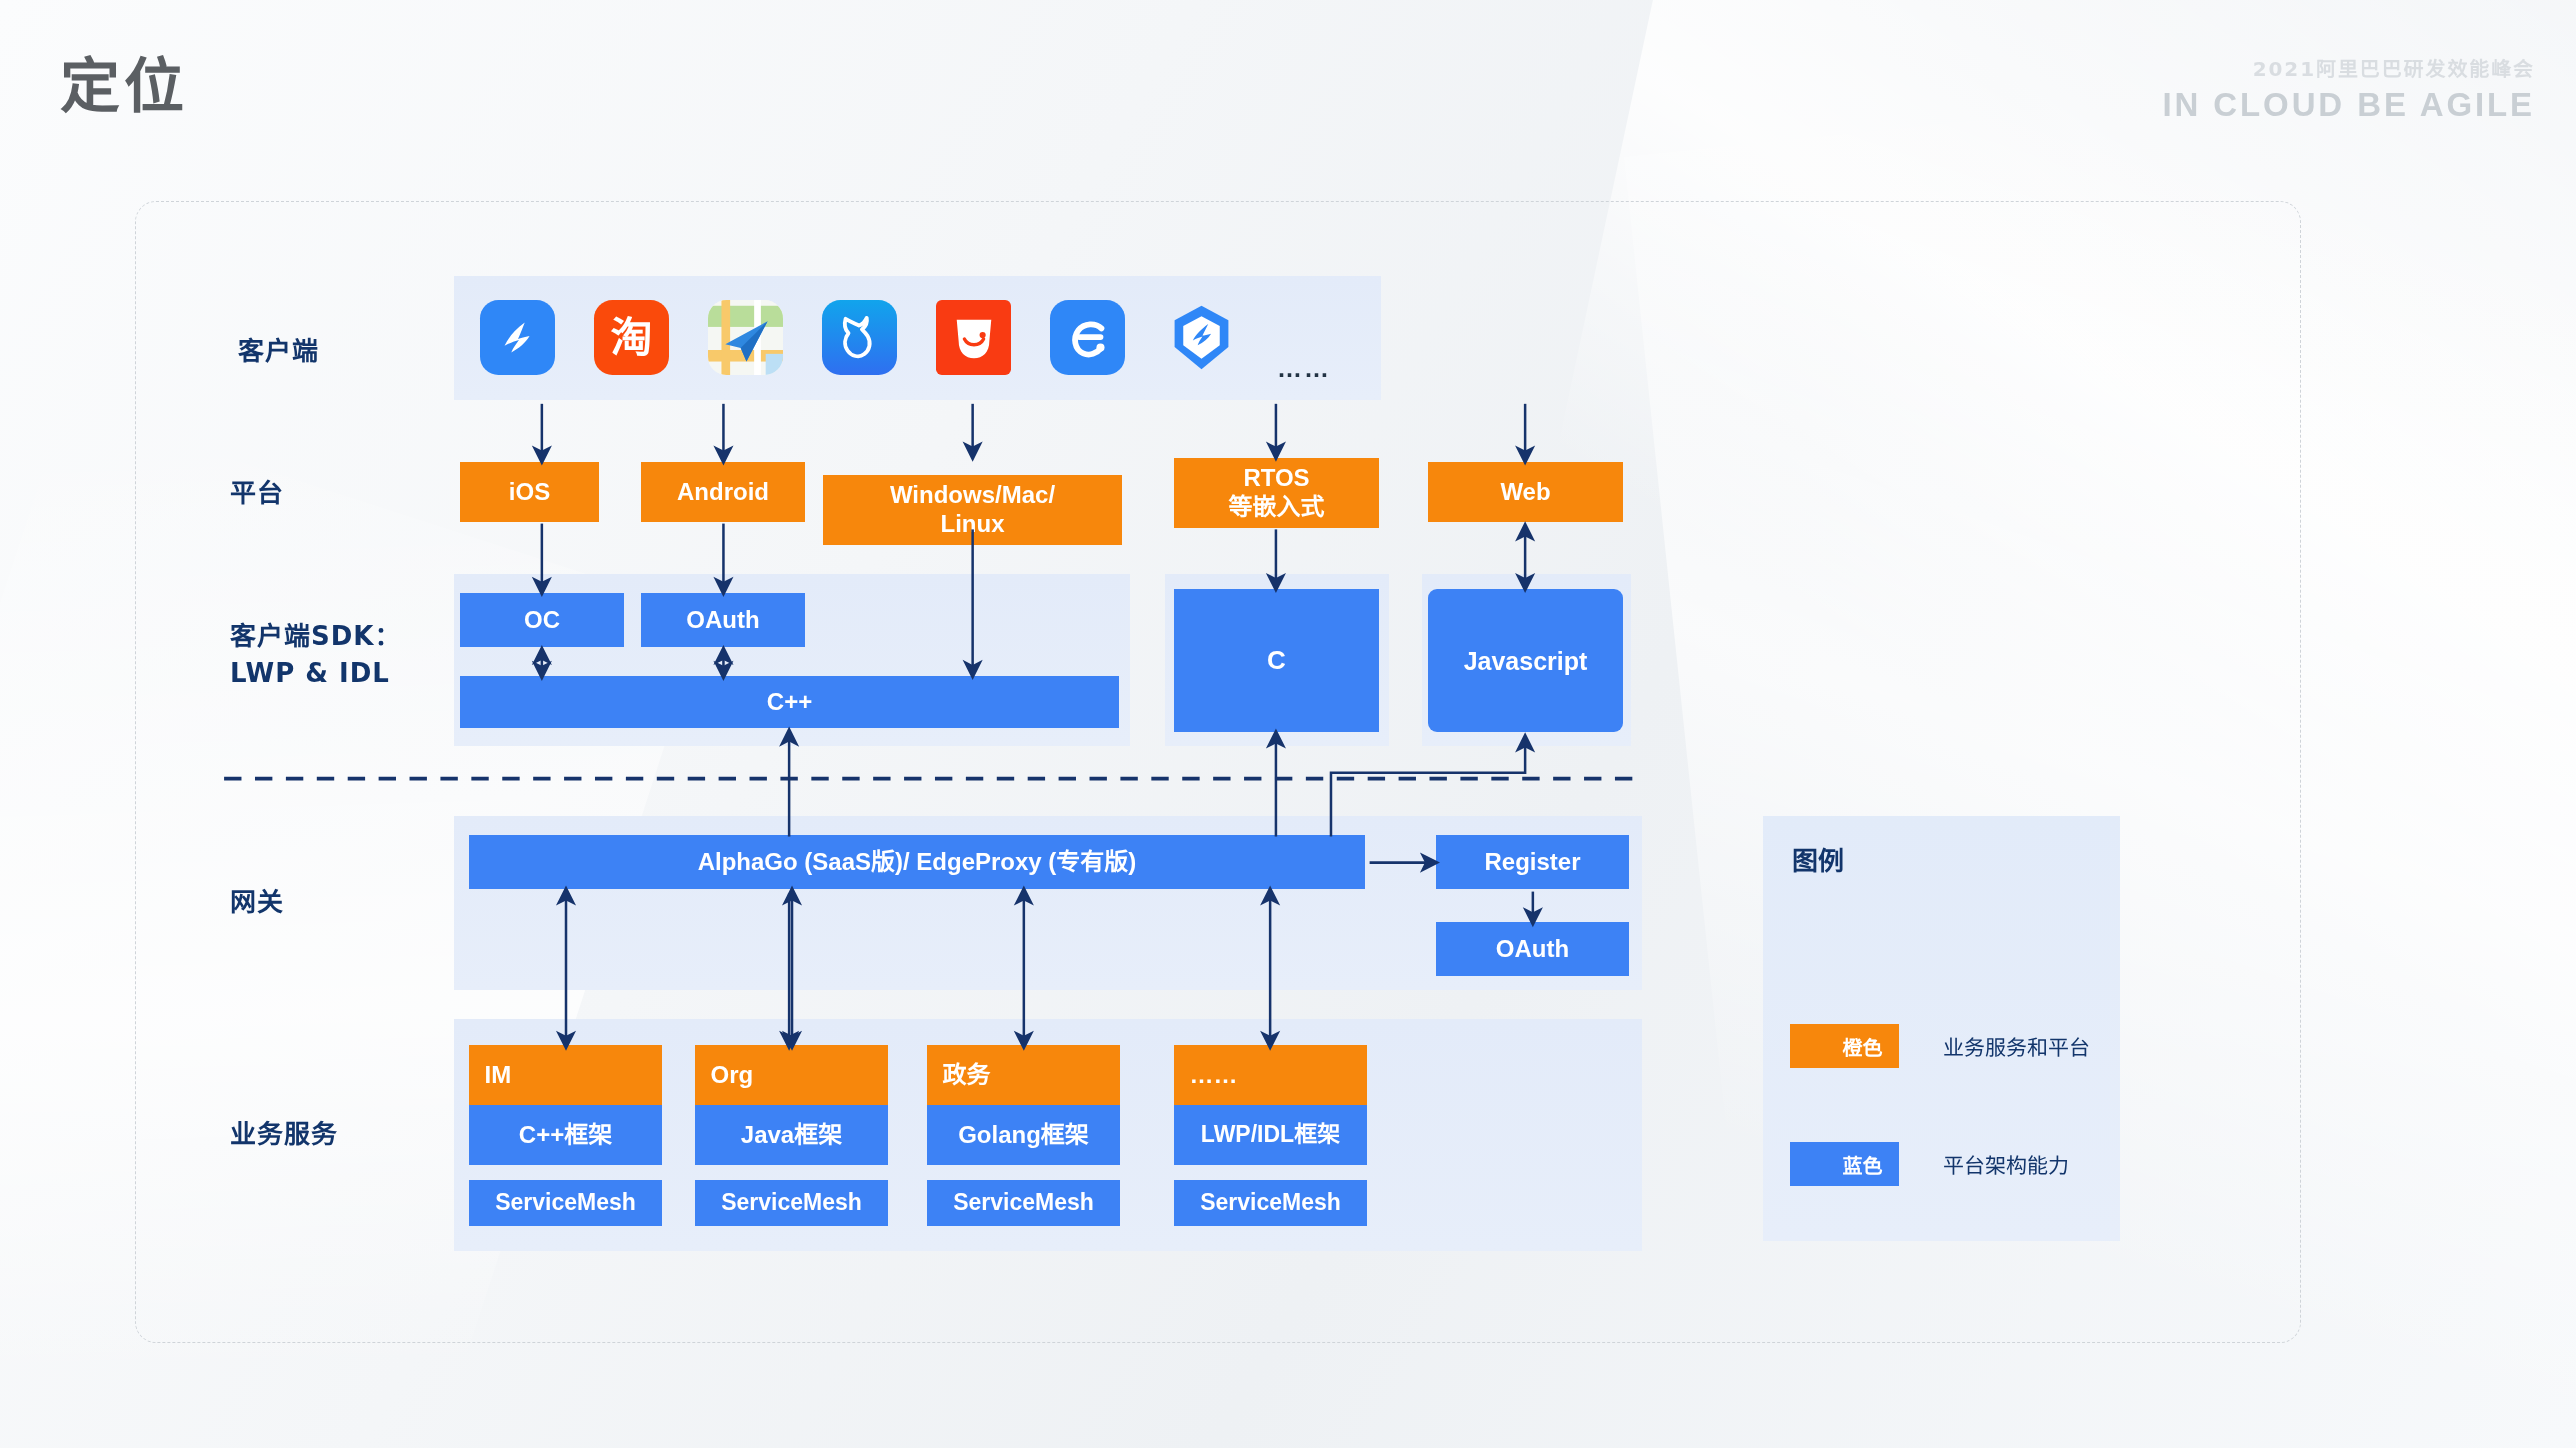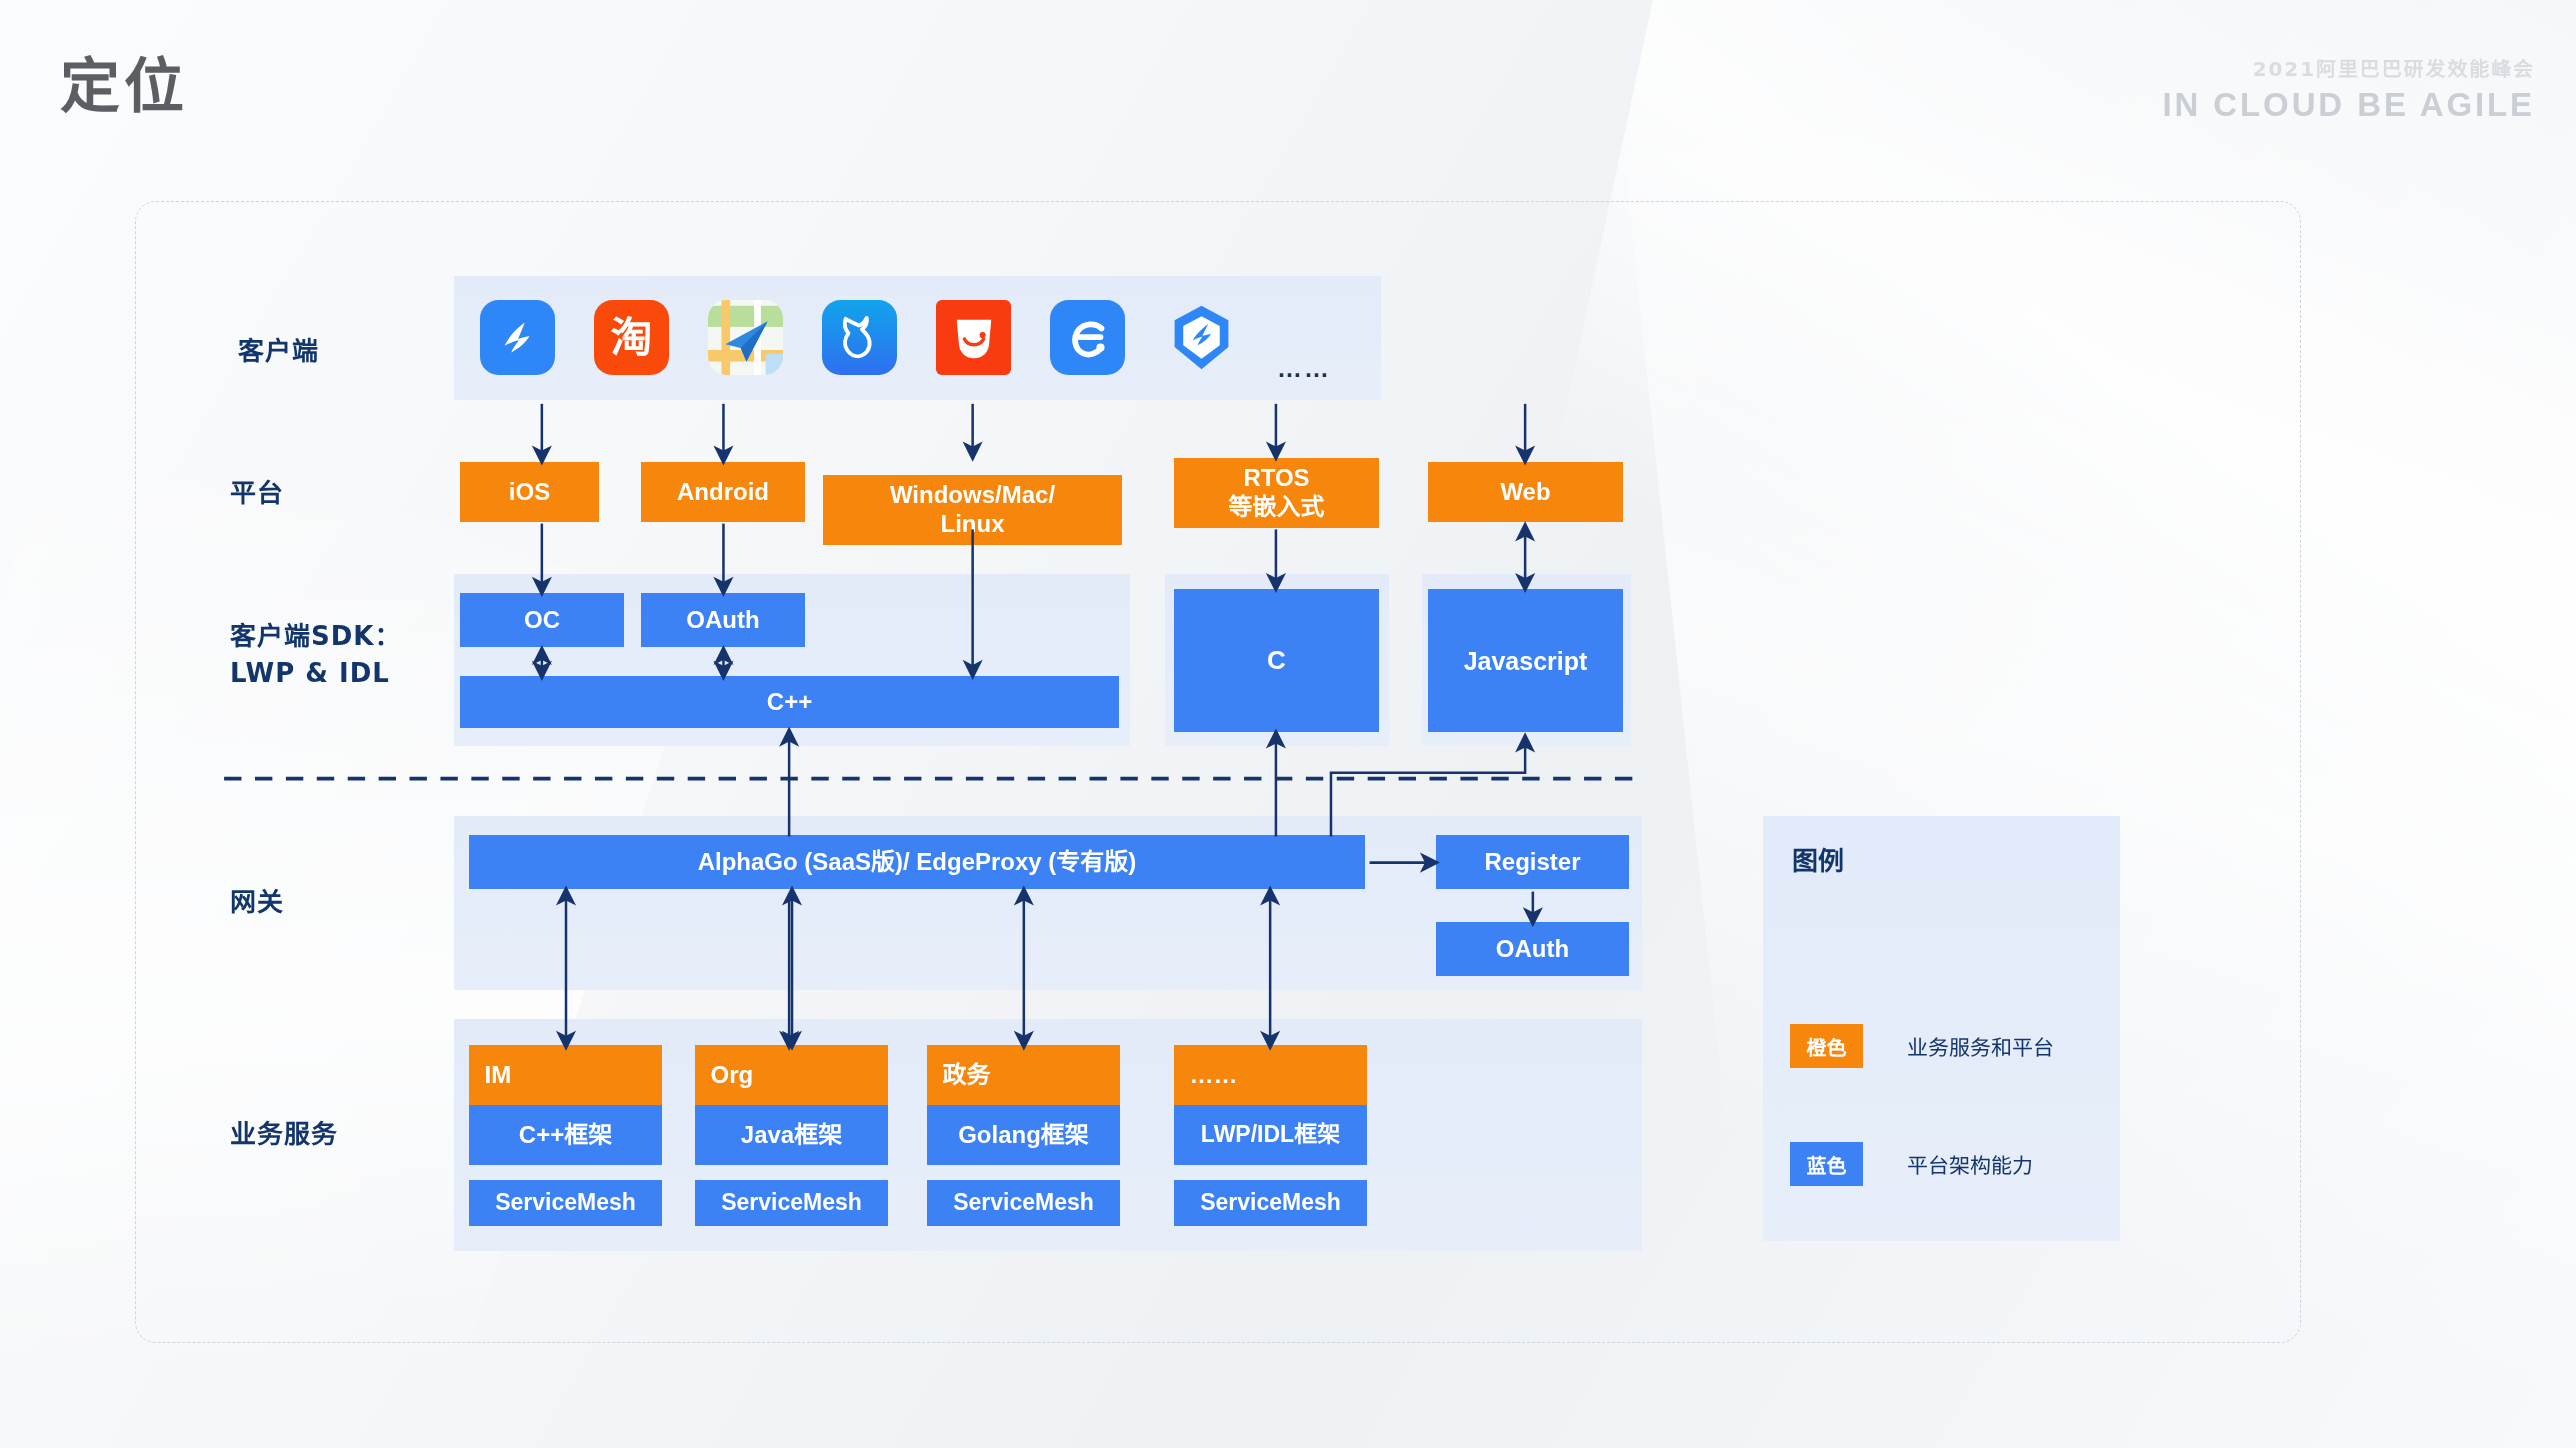--- a/index.html
+++ b/index.html
@@ -76,20 +76,21 @@
   }
   #legend-title{
     position:absolute;left:29px;top:24px;font-size:26px;font-weight:700;color:#12356b;
     font-family:"DejaVu Sans","Liberation Sans",sans-serif;
   }
   .legend-row{position:absolute;left:27px;display:flex;align-items:center;}
   .legend-chip{
     width:73px;height:44px;display:flex;align-items:center;justify-content:center;
     color:#fff;font-size:20px;font-weight:700;
     font-family:"DejaVu Sans","Liberation Sans",sans-serif;
+    padding-left:36px;
   }
   .legend-text{
     margin-left:44px;font-size:21px;color:#12356b;font-weight:500;
     font-family:"DejaVu Sans","Liberation Sans",sans-serif;
   }
 
   
   .app-icon{
     position:absolute;width:75px;height:75px;border-radius:18.4px;
     display:flex;align-items:center;justify-content:center;overflow:hidden;
@@ -195,21 +196,21 @@
 <div class="box orange" style="left:1428px;top:462px;width:195px;height:60px;font-size:24px;">Web</div>
 
 <div class="band band-soft" style="left:454px;top:574px;width:676px;height:172px;"></div>
 <div class="band band-soft" style="left:1165px;top:574px;width:224px;height:172px;"></div>
 <div class="band band-soft" style="left:1422px;top:574px;width:209px;height:172px;"></div>
 
 <div class="box blue" style="left:460px;top:593px;width:164px;height:54px;font-size:24px;">OC</div>
 <div class="box blue" style="left:641px;top:593px;width:164px;height:54px;font-size:24px;">OAuth</div>
 <div class="box blue" style="left:460px;top:676px;width:659px;height:52px;font-size:24px;">C++</div>
 <div class="box blue" style="left:1174px;top:589px;width:205px;height:143px;font-size:26px;">C</div>
-<div class="box blue" style="left:1428px;top:589px;width:195px;height:143px;font-size:25px;">Javascript</div>
+<div class="box blue" style="left:1428px;top:589px;width:195px;height:143px;font-size:25px;border-radius:9px;">Javascript</div>
 
 <div class="band band-soft" style="left:454px;top:816px;width:1188px;height:174px;"></div>
 <div class="box blue" style="left:469px;top:835px;width:896px;height:54px;font-size:24px;">AlphaGo (SaaS版)/ EdgeProxy (专有版)</div>
 <div class="box blue" style="left:1436px;top:835px;width:193px;height:54px;font-size:24px;">Register</div>
 <div class="box blue" style="left:1436px;top:922px;width:193px;height:54px;font-size:24px;">OAuth</div>
 
 <div class="band band-soft" style="left:454px;top:1019px;width:1188px;height:232px;"></div>
 
 <div class="box mix" style="left:469px;top:1045px;width:193px;height:120px;">
   <div class="svc-top" style="font-size:24px;">IM</div>

